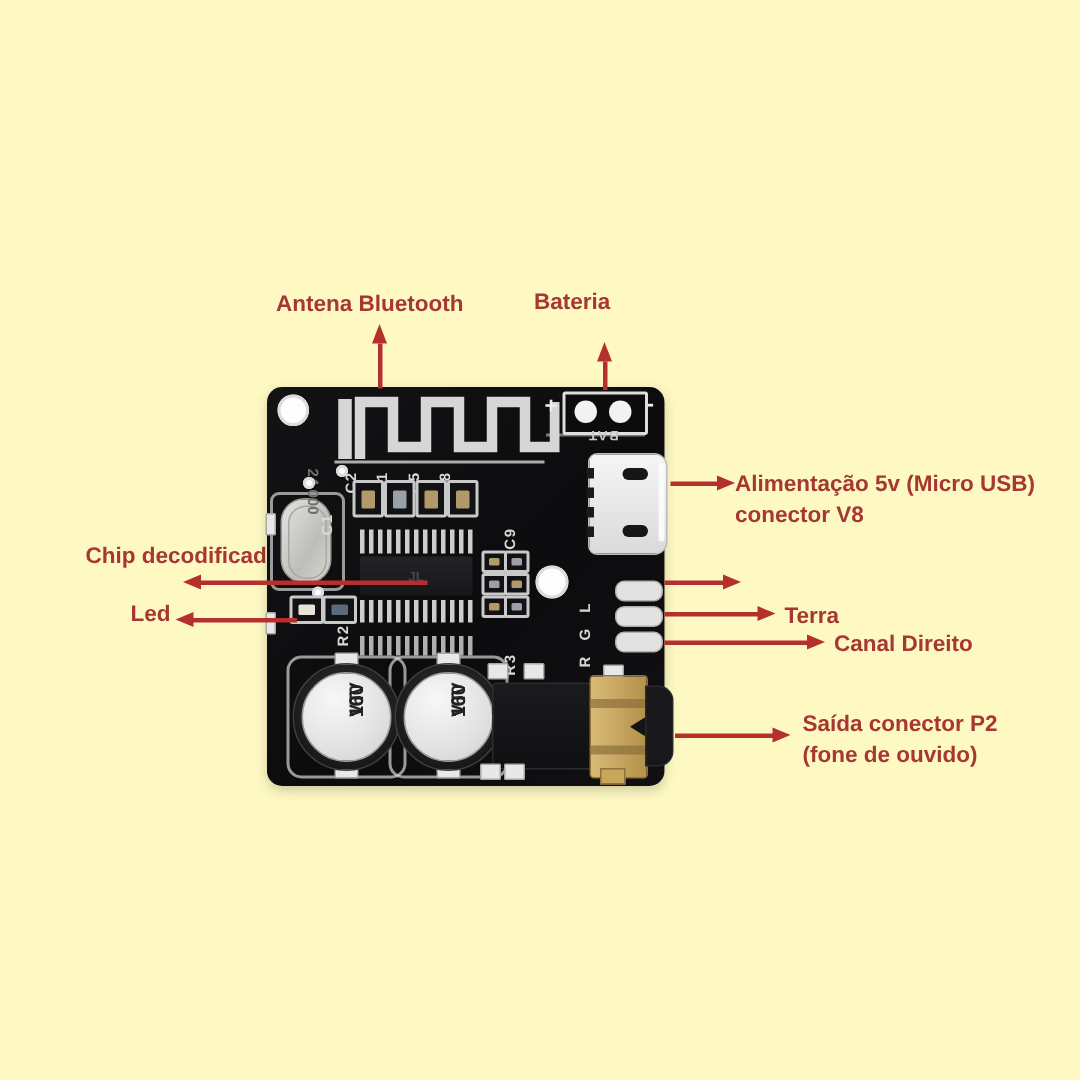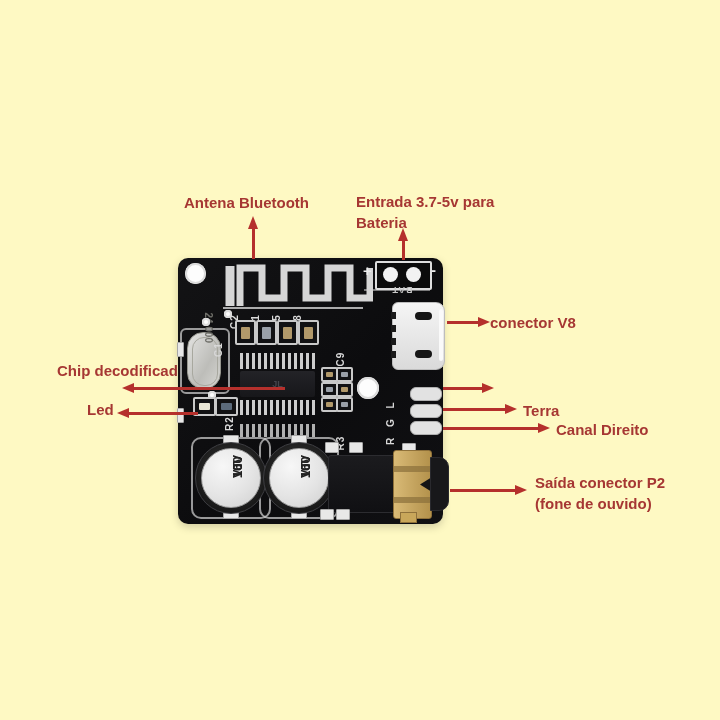--- a/index.html
+++ b/index.html
@@ -52,25 +52,25 @@
     font-size:13px;line-height:13px;font-weight:700;letter-spacing:0;}
 </style>
 </head>
 <body>
 
 <div class="canvas">
 
   <div class="lbl" style="left:184px;top:192px">Antena Bluetooth</div>
 
   <div class="lbl" style="left:356px;top:191px">
-    <div>Entrada 3.7-5v para</div>
     <div>Bateria</div>
   </div>
 
   <div class="lbl" style="left:490px;top:312px">
+    <div>Alimentação 5v (Micro USB)</div>
     <div>conector V8</div>
   </div>
 
   <div class="lbl" style="left:523px;top:400px">Terra</div>
   <div class="lbl" style="left:556px;top:419px">Canal Direito</div>
 
   <div class="lbl" style="left:535px;top:472px">
     <div>Saída conector P2</div>
     <div>(fone de ouvido)</div>
   </div>

